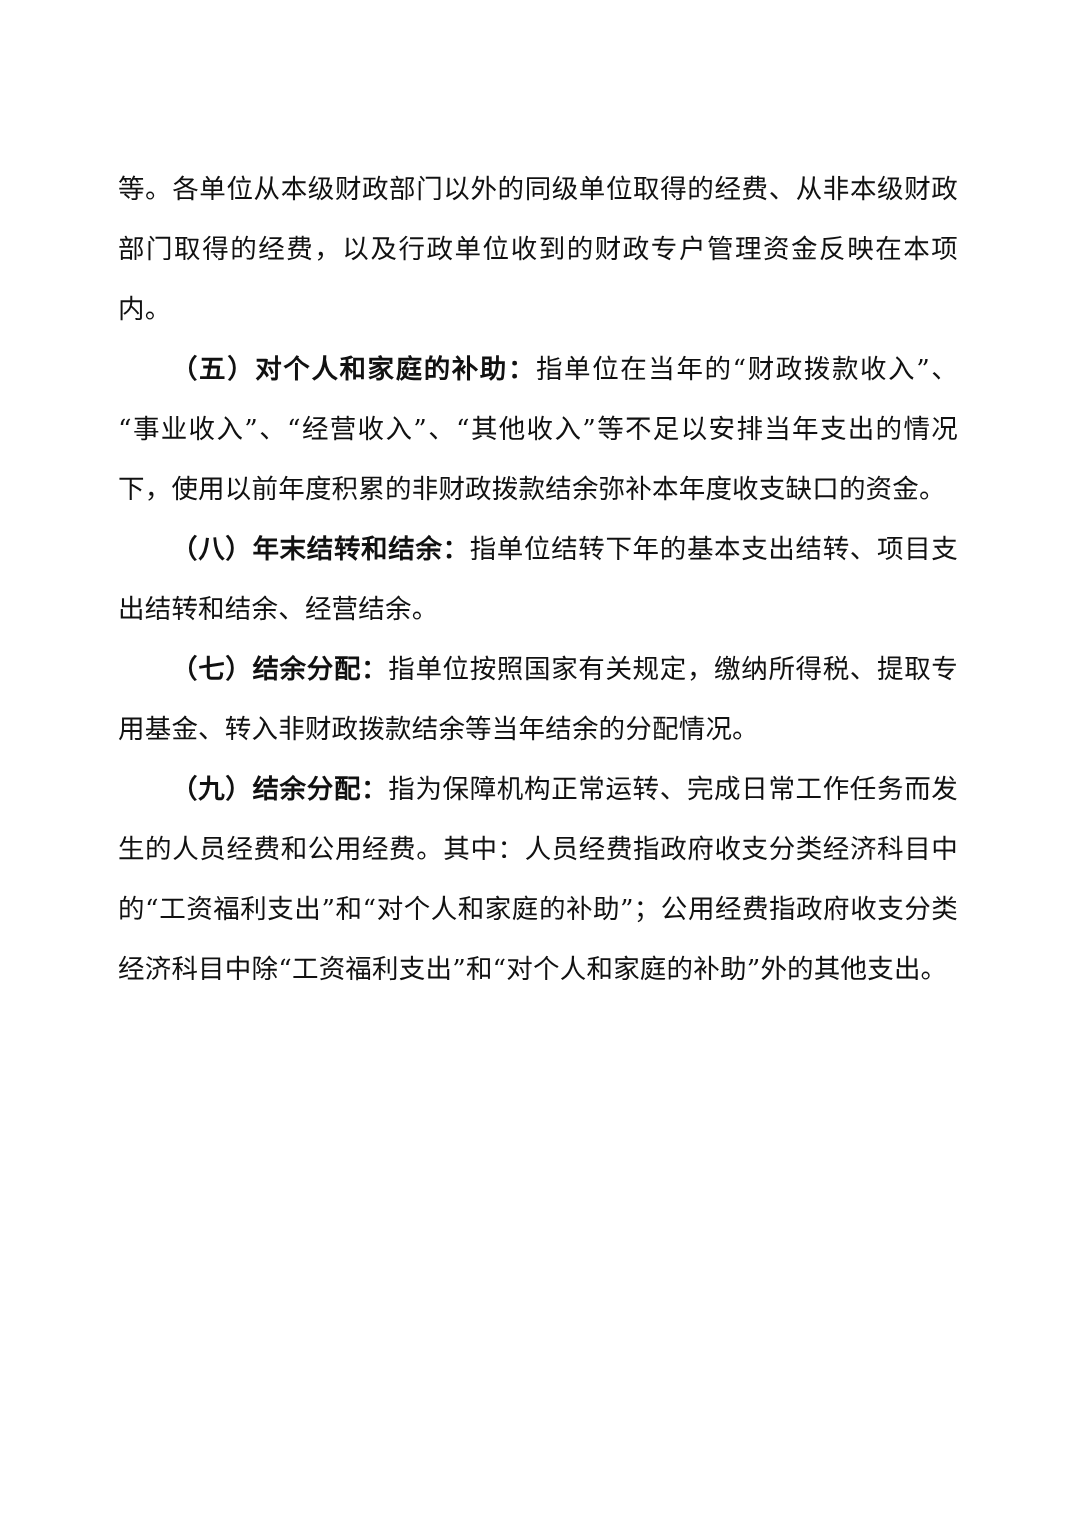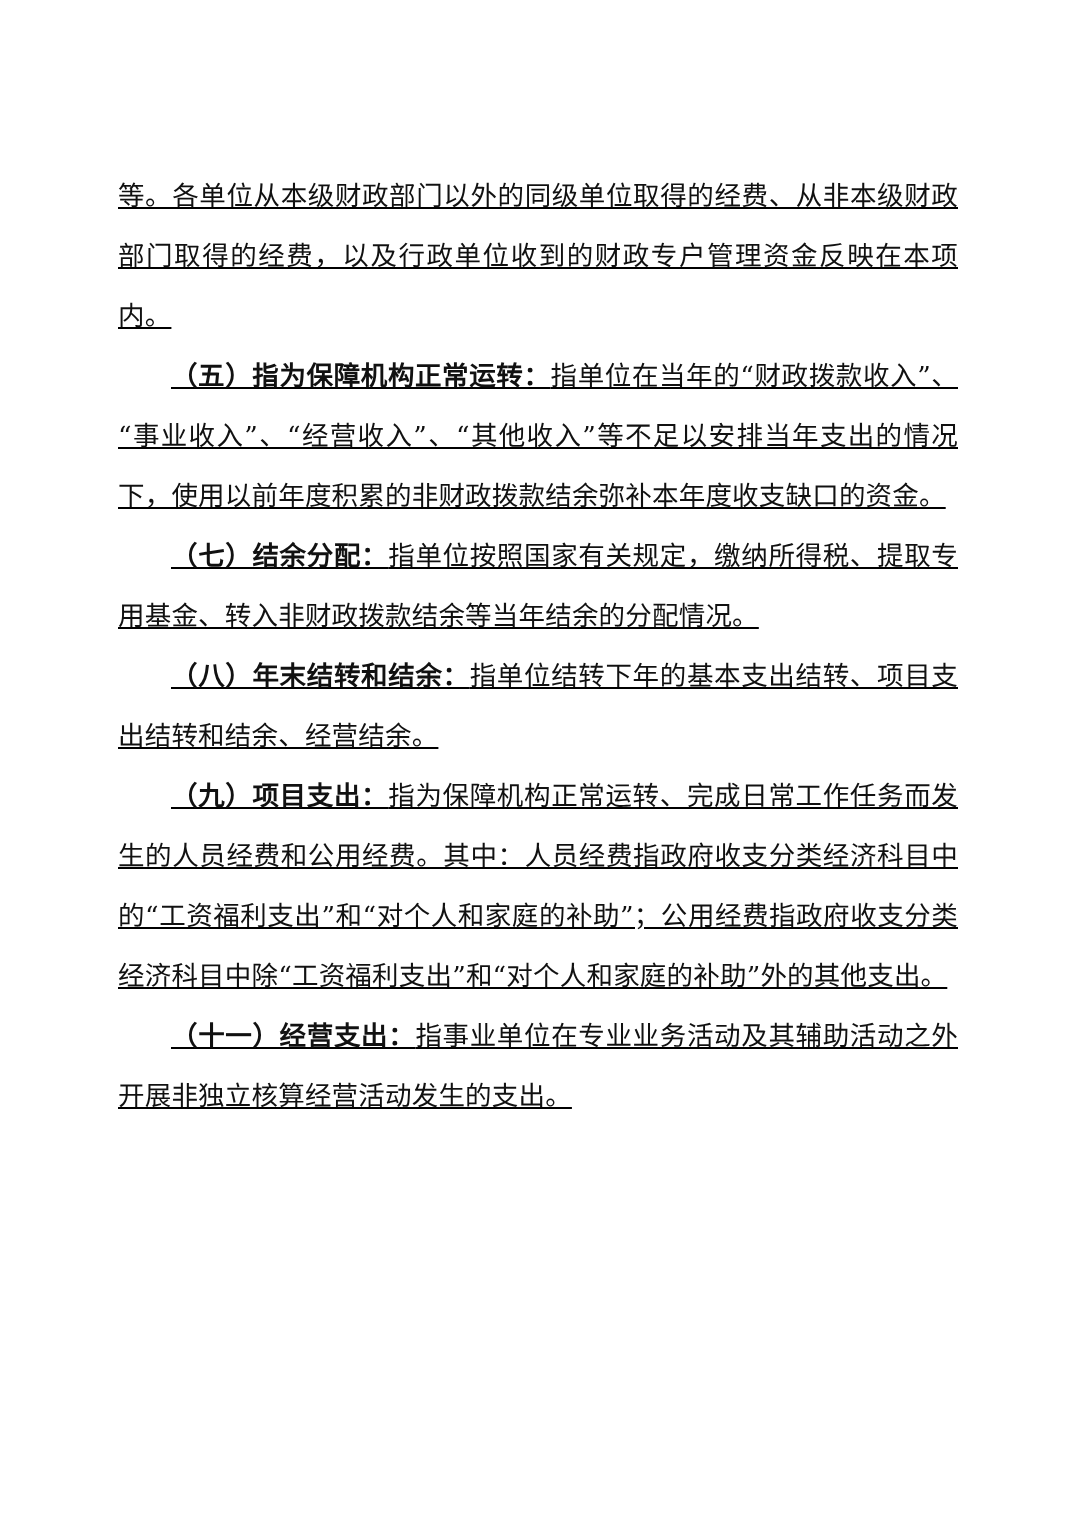--- a/index.html
+++ b/index.html
@@ -11,23 +11,22 @@
     position: relative;
     width: 1075px;
     height: 1521px;
     background: #ffffff;
     box-sizing: border-box;
     overflow: hidden;
   }
   .content {
     position: absolute;
     left: 118px;
-    top: 166px;
+    top: 159px;
     width: 840px;
-    text-decoration: underline;
   }
   .para {
     font-family: "DejaVu Serif", "Liberation Serif", serif;
     font-size: 26.5px;
     line-height: 60px;
     color: #111111;
     text-align: justify;
     text-justify: inter-ideograph;
     margin: 0;
     letter-spacing: 0.2px;
@@ -41,27 +40,26 @@
   }
 </style>
 </head>
 <body>
 
 <div class="page">
   <div class="content">
 
     <p class="para">等。各单位从本级财政部门以外的同级单位取得的经费、从非本级财政部门取得的经费，以及行政单位收到的财政专户管理资金反映在本项内。</p>
 
-    <p class="para indent"><span class="bold">（五）指为保障机构正常运转：</span>指单位在当年的“财政拨款收入”、“事业收入”、“经营收入”、“其他收入”等不足以安排当年支出的情况下，使用以前年度积累的非财政拨款结余弥补本年度收支缺口的资金。</p>
+    <p class="para indent"><span class="bold">（五）对个人和家庭的补助：</span>指单位在当年的“财政拨款收入”、“事业收入”、“经营收入”、“其他收入”等不足以安排当年支出的情况下，使用以前年度积累的非财政拨款结余弥补本年度收支缺口的资金。</p>
 
+
+    <p class="para indent"><span class="bold">（八）年末结转和结余：</span>指单位结转下年的基本支出结转、项目支出结转和结余、经营结余。</p>
 
     <p class="para indent"><span class="bold">（七）结余分配：</span>指单位按照国家有关规定，缴纳所得税、提取专用基金、转入非财政拨款结余等当年结余的分配情况。</p>
 
-    <p class="para indent"><span class="bold">（八）年末结转和结余：</span>指单位结转下年的基本支出结转、项目支出结转和结余、经营结余。</p>
-
-    <p class="para indent"><span class="bold">（九）项目支出：</span>指为保障机构正常运转、完成日常工作任务而发生的人员经费和公用经费。其中：人员经费指政府收支分类经济科目中的“工资福利支出”和“对个人和家庭的补助”；公用经费指政府收支分类经济科目中除“工资福利支出”和“对个人和家庭的补助”外的其他支出。</p>
+    <p class="para indent"><span class="bold">（九）结余分配：</span>指为保障机构正常运转、完成日常工作任务而发生的人员经费和公用经费。其中：人员经费指政府收支分类经济科目中的“工资福利支出”和“对个人和家庭的补助”；公用经费指政府收支分类经济科目中除“工资福利支出”和“对个人和家庭的补助”外的其他支出。</p>
 
 
-    <p class="para indent"><span class="bold">（十一）经营支出：</span>指事业单位在专业业务活动及其辅助活动之外开展非独立核算经营活动发生的支出。</p>
 
 
   </div>
 </div>
 
 </body></html>

